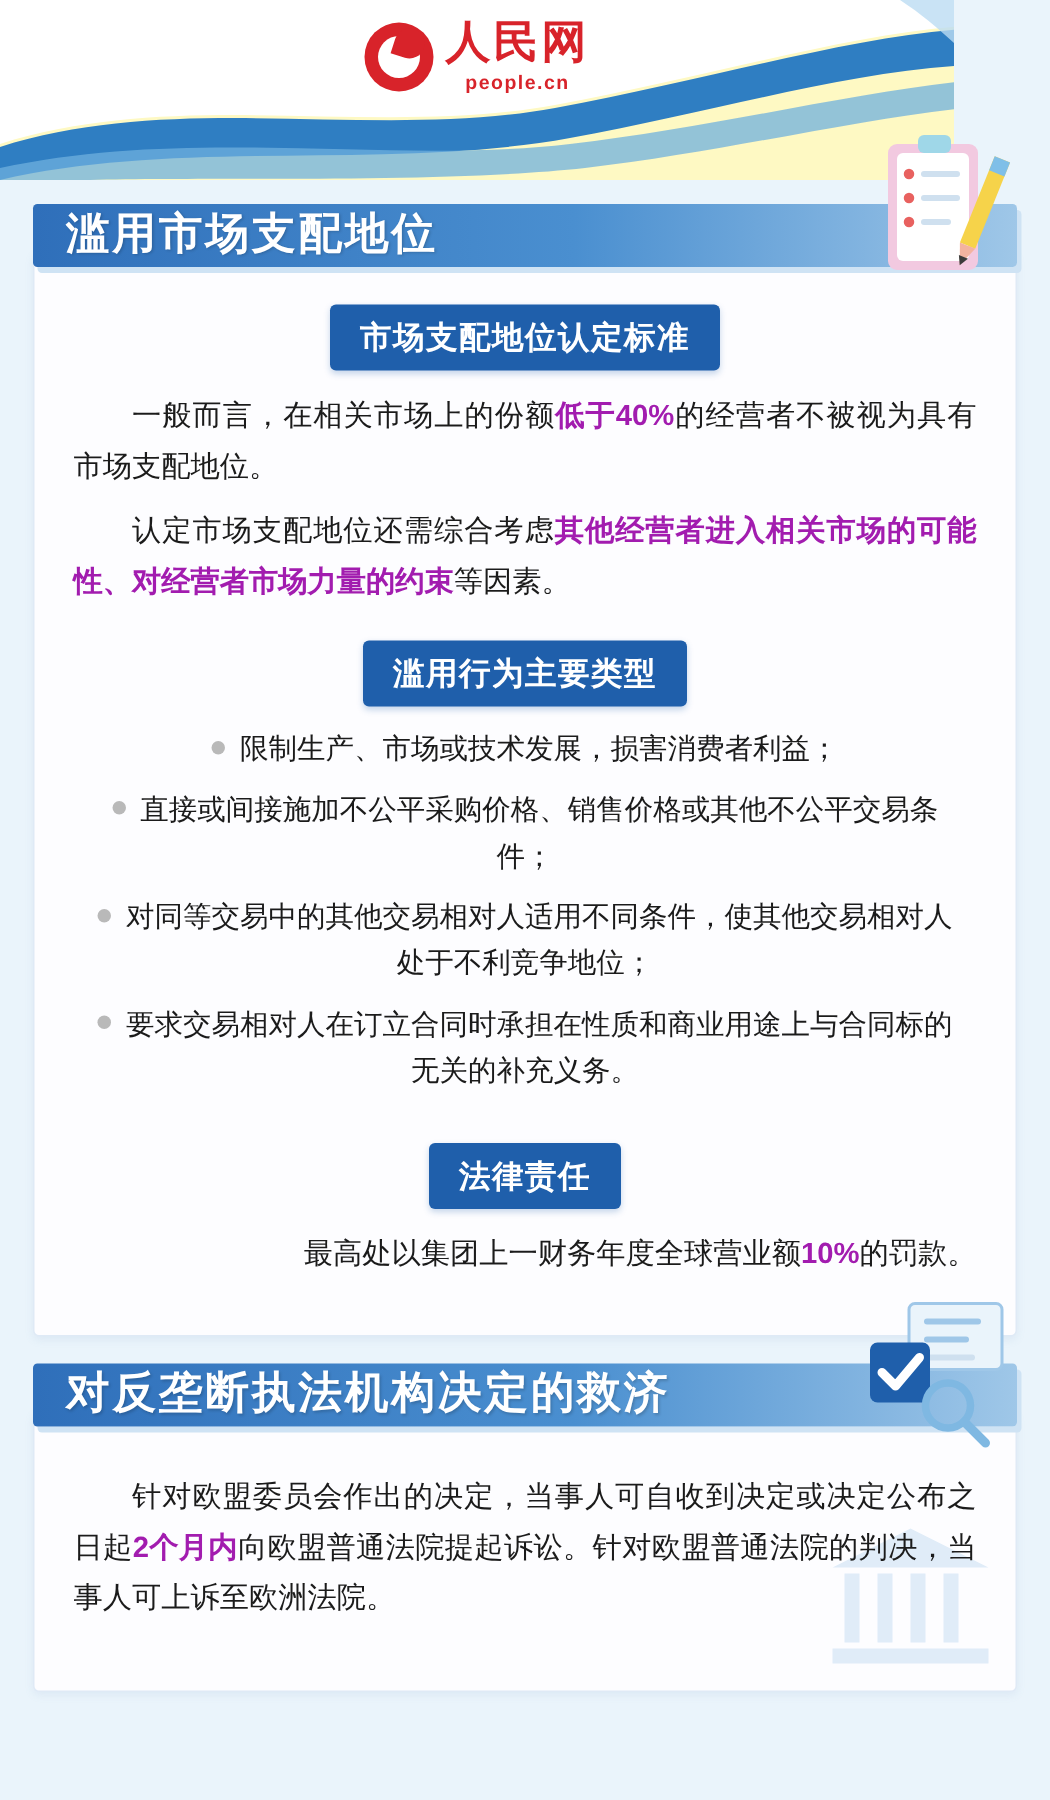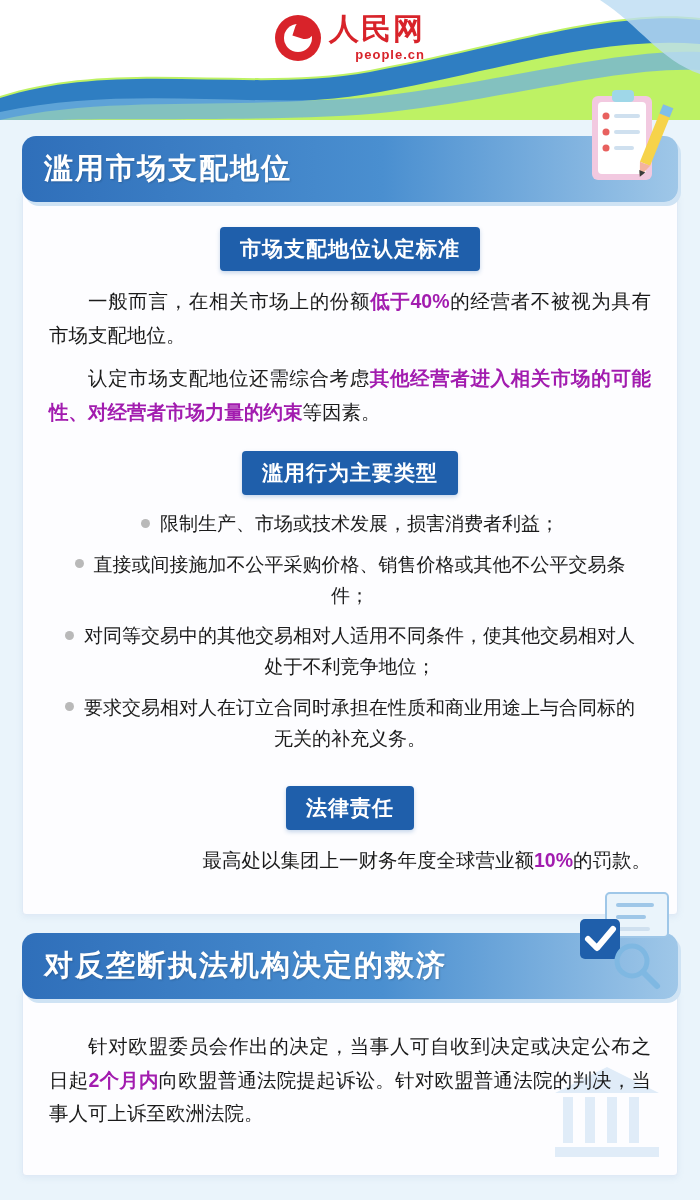--- a/index.html
+++ b/index.html
@@ -5,22 +5,22 @@
   html,body{margin:0;padding:0;}
   body{
     width:700px;height:1200px;
     font-family:"Liberation Sans","DejaVu Sans",sans-serif;
     background:#eaf4fb;
     position:relative;overflow:hidden;
   }
 
   
   .header{
-    position:relative;width:700px;height:120px;
-    background:#bef264;overflow:hidden;
+    position:relative;width:636px;height:120px;
+    background:#fef9c3;overflow:hidden;
   }
   .hdr-wave{position:absolute;left:0;top:0;width:700px;height:120px;}
   .logo{
     position:absolute;left:50%;top:14px;transform:translateX(-50%);
     display:flex;align-items:center;gap:8px;z-index:5;
   }
   .logo-mark{
     width:46px;height:46px;border-radius:50%;
     background:#d8232a;position:relative;
     box-shadow:0 0 0 0 #fff;
@@ -35,35 +35,35 @@
     width:20px;height:20px;border-radius:50% 50% 50% 0;
     background:#d8232a;transform:rotate(18deg);z-index:2;
   }
   .logo-txt{display:flex;flex-direction:column;line-height:1;}
   .logo-cn{
     font-family:"DejaVu Serif","Liberation Serif",serif;
     font-size:30px;font-weight:bold;color:#d8232a;letter-spacing:2px;
   }
   .logo-en{
     font-size:13px;font-weight:bold;color:#d8232a;
-    letter-spacing:1px;margin-top:4px;text-align:right;
+    letter-spacing:1px;margin-top:4px;text-align:center;
   }
 
   
   .page{
     position:relative;width:700px;
     padding:0 0 0 0;
   }
 
   
   .banner{
-    position:relative;margin:16px 22px 0 22px;height:66px;
+    position:relative;margin:16px 22px 0 22px;height:42px;
     background:linear-gradient(90deg,#2f6fba 0%,#4a8fd0 55%,#9fc7e8 100%);
-    border-radius:14px;
-    display:flex;align-items:center;
+    border-radius:3px;
+    display:flex;align-items:flex-start;
     box-shadow:3px 4px 0 #cfe3f4;
     z-index:3;
   }
   .banner-title{
     color:#fff;font-size:29px;font-weight:bold;letter-spacing:2px;
     padding-left:22px;
     font-family:"DejaVu Serif","Liberation Serif",serif;
     text-shadow:1px 1px 2px rgba(0,0,0,.18);
   }
 

